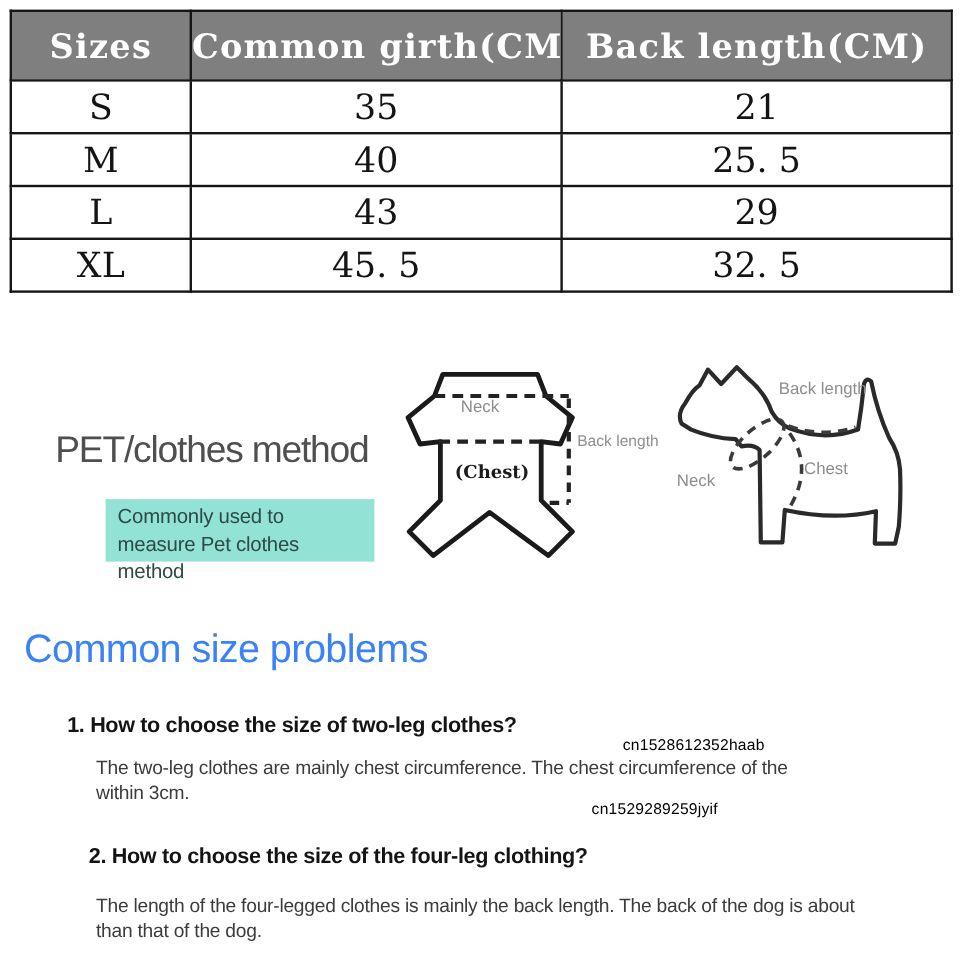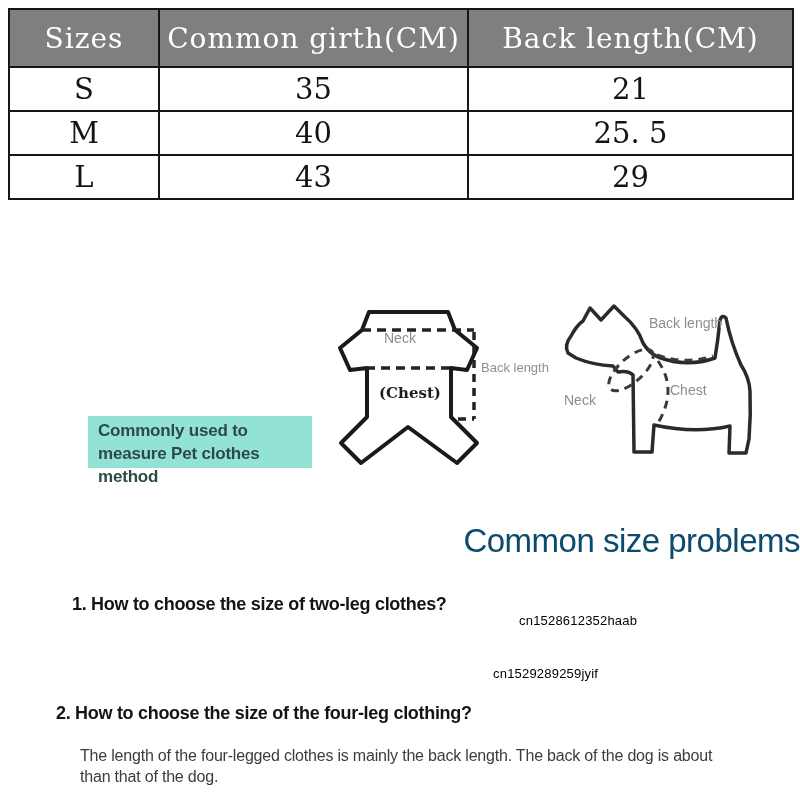--- a/index.html
+++ b/index.html
@@ -6,44 +6,44 @@
   #page{position:relative;width:800px;height:800px;background:#ffffff;overflow:hidden;
         font-family:"Liberation Sans",sans-serif;}
 
   
   table.size-table{position:absolute;left:8px;top:8px;width:784px;border-collapse:collapse;
         table-layout:fixed;font-family:"DejaVu Serif",serif;}
   table.size-table th,table.size-table td{border:2px solid #161616;text-align:center;
         vertical-align:middle;padding:0;white-space:nowrap;overflow:hidden;}
   table.size-table thead tr{height:58px;}
   table.size-table tbody tr{height:44px;}
-  table.size-table th{background:#7f7f7f;color:#ffffff;font-weight:normal;
+  table.size-table th{background:#7f7f7f;color:#ffffff;font-weight:bold;
         font-size:28px;letter-spacing:1px;}
   table.size-table td{font-size:29px;color:#141414;}
   .col-sizes{width:150px;} .col-chest{width:309px;} .col-back{width:325px;}
 
   
   .pet-title{position:absolute;left:46px;top:357px;font-size:31px;color:#4f4f4f;
         letter-spacing:-1px;}
   .measure-note{position:absolute;left:88px;top:416px;width:224px;height:52px;
-        background:#93e2d6;color:#2d4a47;font-size:17px;font-weight:bold;
+        background:#93e2d6;color:#2d4a47;font-size:17px;font-weight:normal;
         line-height:23px;padding:3px 12px 0 10px;box-sizing:border-box;letter-spacing:-0.2px;}
   .svg-abs{position:absolute;}
   .diagram-label{position:absolute;font-size:13px;color:#8f8f8f;white-space:nowrap;}
   svg text.lbl{font-family:"Liberation Sans",sans-serif;font-size:14px;fill:#8d8d8d;}
   svg text.lbl-dark{font-family:"DejaVu Serif",serif;font-size:15px;font-weight:bold;fill:#1c1c1c;}
 
   
-  .common-heading{position:absolute;left:20px;top:522px;width:780px;text-align:right;
-        font-size:33px;color:#0c4a6e;letter-spacing:-0.5px;}
+  .common-heading{position:absolute;left:20px;top:522px;width:780px;text-align:left;
+        font-size:33px;color:#3b82f6;letter-spacing:-0.5px;}
   .faq-q{position:absolute;left:56px;font-size:18px;font-weight:bold;color:#141414;
         letter-spacing:-0.3px;white-space:nowrap;}
   .faq-a{position:absolute;left:80px;font-size:16px;color:#3c3c3c;line-height:21px;
         letter-spacing:-0.2px;white-space:nowrap;}
-  .q1{top:594px;margin-left:16px;} .a1{top:630px;} .q2{top:703px;} .a2{top:745px;}
+  .q1{top:594px;} .a1{top:630px;} .q2{top:703px;margin-left:18px;} .a2{top:745px;}
   .watermark{position:absolute;font-size:13px;color:#000000;letter-spacing:0.2px;white-space:nowrap;}
   .wm1{left:519px;top:613px;} .wm2{left:493px;top:666px;}
 </style>
 </head>
 <body>
 
 <div id="page">
 
   <table class="size-table">
     <colgroup>
@@ -67,23 +67,29 @@
       <tr>
         <td>M</td>
         <td>40</td>
         <td>25. 5</td>
       </tr>
       <tr>
         <td>L</td>
         <td>43</td>
         <td>29</td>
       </tr>
+      <tr>
+        <td>XL</td>
+        <td>45. 5</td>
+        <td>32. 5</td>
+      </tr>
     </tbody>
   </table>
 
+  <div class="pet-title">PET/clothes method</div>
 
   <div class="measure-note">Commonly used to measure Pet clothes method</div>
 
   <svg class="svg-abs" style="left:334px;top:296px;" width="152" height="192" viewBox="0 0 152 192">
     <path d="M 35 16 L 114 16 L 121 34 L 143 52 L 133 74 L 117 72 L 117 121 L 143 147 L 123 167
              L 74 131 L 27 167 L 7 147 L 33 121 L 33 72 L 16 74 L 6 52 L 28 34 Z" fill="#ffffff" stroke="#1a1a1a" stroke-width="4" stroke-linejoin="round"></path>
     <path d="M 28 34 L 140 34" fill="none" stroke="#222" stroke-width="3.5" stroke-dasharray="9 6"></path>
     <path d="M 32 72 L 117 72" fill="none" stroke="#222" stroke-width="3.5" stroke-dasharray="9 6"></path>
     <path d="M 140 36 L 140 123 M 124 123 L 140 123" fill="none" stroke="#222" stroke-width="3.5" stroke-dasharray="8 6"></path>
     <text class="lbl" x="50" y="47">Neck</text>
@@ -107,20 +113,22 @@
     <text class="lbl" x="104" y="33">Back length</text>
     <text class="lbl" x="19" y="110">Neck</text>
     <text class="lbl" x="125" y="100">Chest</text>
   </svg>
 
   <div class="common-heading">Common size problems</div>
 
   <div class="faq-q q1">1. How to choose the size of two-leg clothes?</div>
   <div class="watermark wm1">cn1528612352haab</div>
   <div class="faq-a a1">
+    <div>The two-leg clothes are mainly chest circumference. The chest circumference of the</div>
+    <div>within 3cm.</div>
   </div>
   <div class="watermark wm2">cn1529289259jyif</div>
 
   <div class="faq-q q2">2. How to choose the size of the four-leg clothing?</div>
   <div class="faq-a a2">
     <div>The length of the four-legged clothes is mainly the back length. The back of the dog is about</div>
     <div>than that of the dog.</div>
   </div>
 
 </div>

